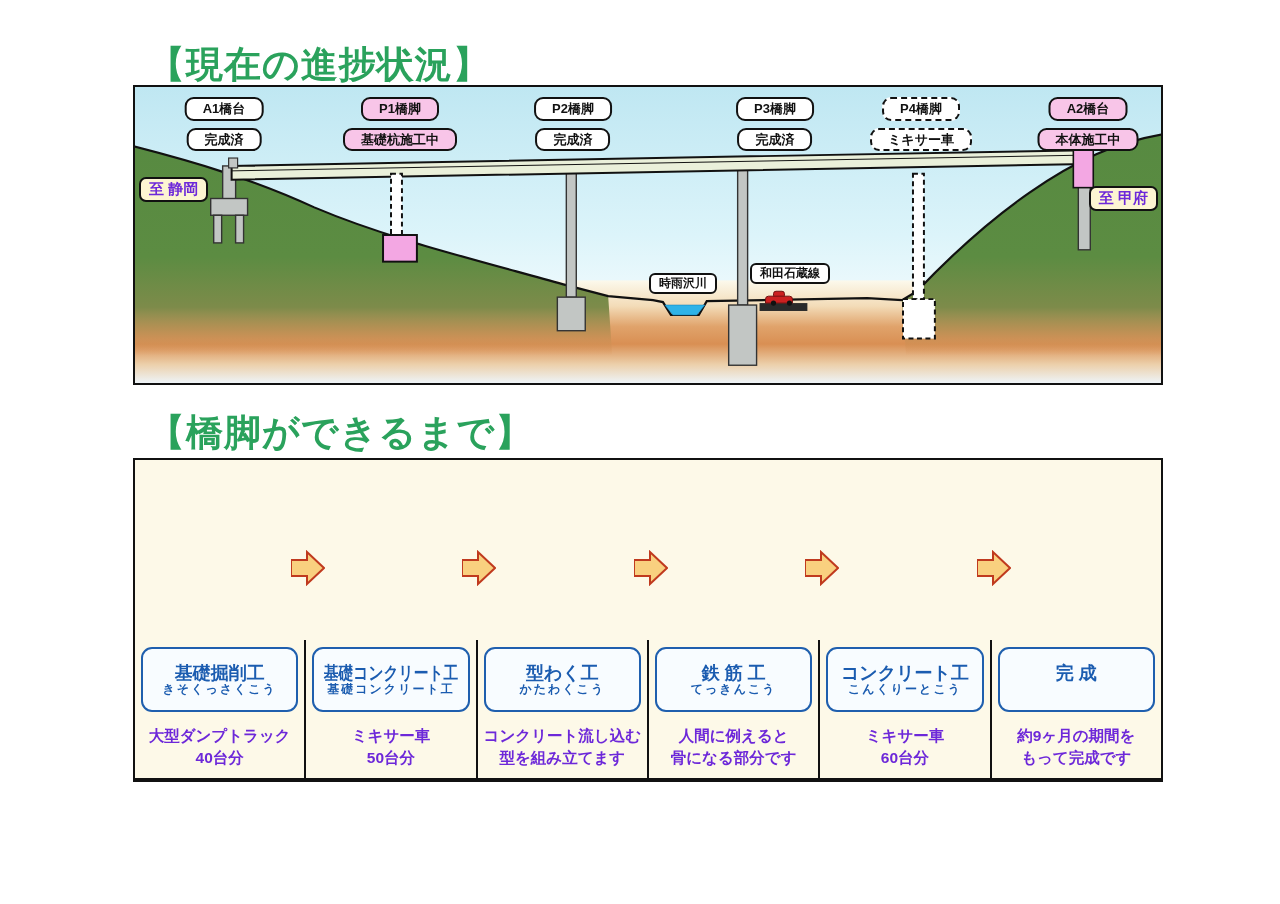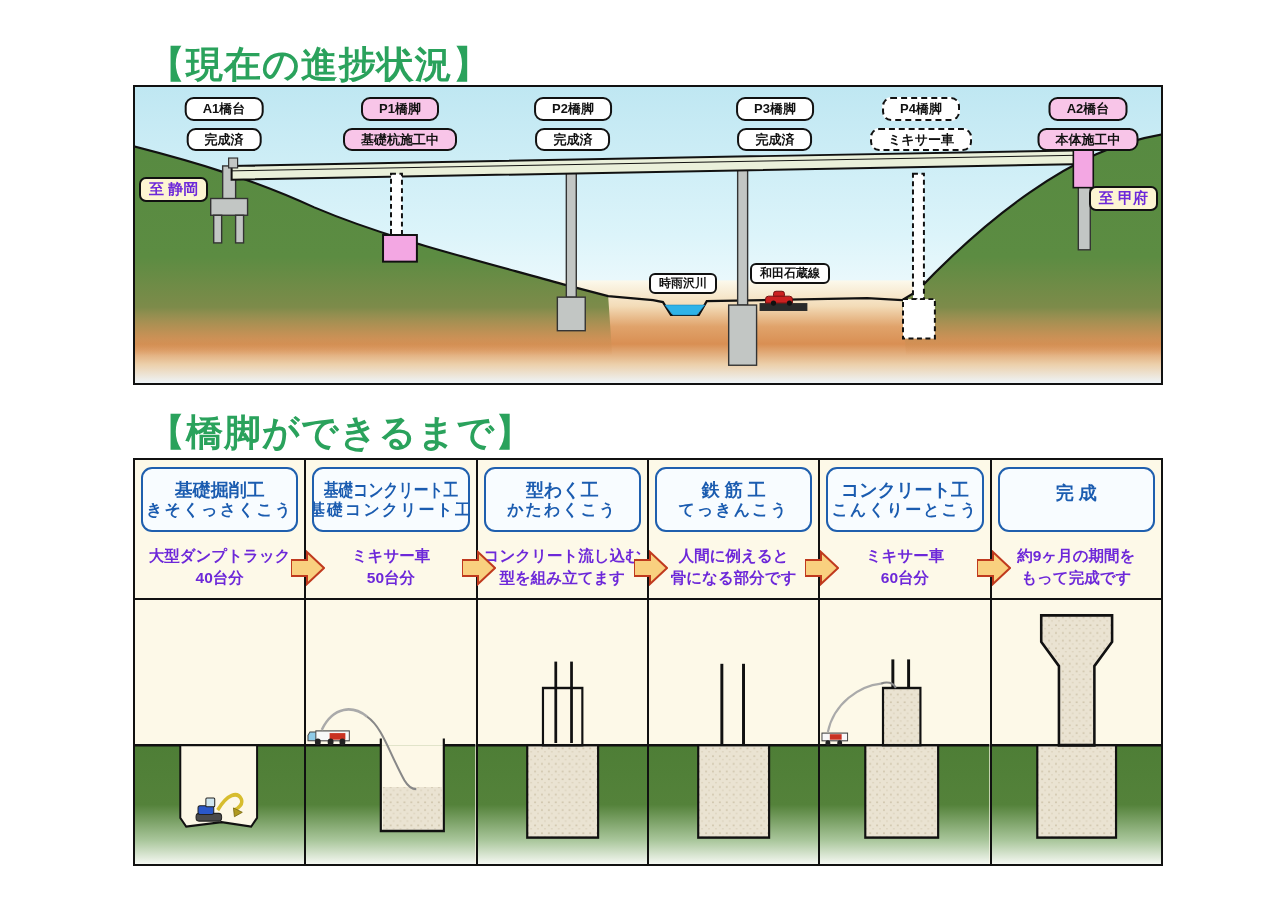--- a/index.html
+++ b/index.html
@@ -19,30 +19,30 @@
   .pbox{background:#fff;border:2.5px solid #111;border-radius:9px;padding:1px 16px;
        font-size:13px;font-weight:bold;white-space:nowrap;line-height:1.35;color:#111;}
   .pbox.pink{background:#f8c5e8;}
   .pbox.dashed{border-style:dashed;}
   .dirbox{position:absolute;background:#fdf5d2;border:2px solid #111;border-radius:7px;
        padding:1px 8px;font-size:15px;font-weight:bold;white-space:nowrap;z-index:5;color:#6d28d9;}
   .minilab{position:absolute;transform:translateX(-50%);background:#fff;border:2px solid #111;
        border-radius:6px;padding:0 8px;font-size:12px;font-weight:bold;white-space:nowrap;z-index:5;color:#111;}
 
   
-  .panel2{position:absolute;left:133px;top:458px;width:1030px;height:408px;
-       border:2px solid #111;box-sizing:border-box;background:#fdf9e8;display:flex;}
+  .panel2{position:absolute;left:133px;top:458px;width:1030px;height:324px;
+       border:2px solid #111;box-sizing:border-box;background:#fdf9e8;display:flex;align-items:flex-end;}
   .stage{flex:1 1 0;display:flex;flex-direction:column;min-width:0;}
   .stage + .stage{border-left:2.5px solid #111;}
   .shead{height:76px;box-sizing:border-box;padding:7px 6px 4px 6px;display:flex;}
   .shead-box{flex:1;border:2.5px solid #1f5fae;border-radius:11px;background:#f8fcff;
        display:flex;flex-direction:column;align-items:center;justify-content:center;overflow:hidden;}
   .stitle{font-size:18px;font-weight:bold;color:#1b5cb0;white-space:nowrap;line-height:1.15;}
   .stitle.tight{transform:scaleX(0.82);}
-  .sfuri{font-size:16px;font-weight:bold;color:#1b5cb0;letter-spacing:2px;white-space:nowrap;
+  .sfuri{font-size:12px;font-weight:bold;color:#1b5cb0;letter-spacing:2px;white-space:nowrap;
        min-height:13px;line-height:1.1;}
   .sdesc{height:62px;display:flex;flex-direction:column;align-items:center;justify-content:center;
        font-size:15.5px;font-weight:bold;color:#6d28d9;line-height:1.4;text-align:center;white-space:nowrap;}
   .sart{flex:1;border-top:2.5px solid #111;position:relative;overflow:hidden;}
   .sart svg{position:absolute;left:0;top:0;width:100%;height:100%;}
   .arrow{position:absolute;top:90px;width:34px;height:36px;z-index:6;}
 </style>
 </head>
 <body>
 

